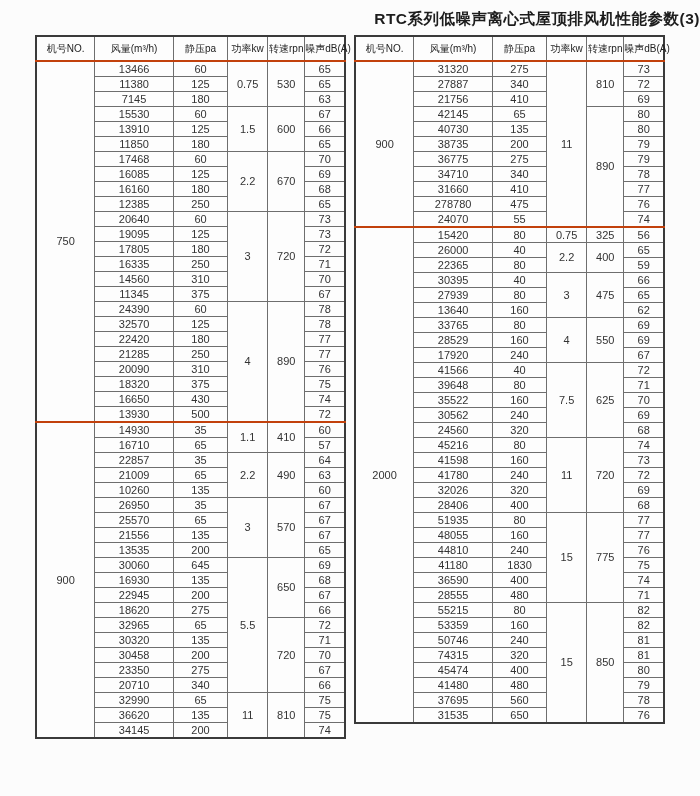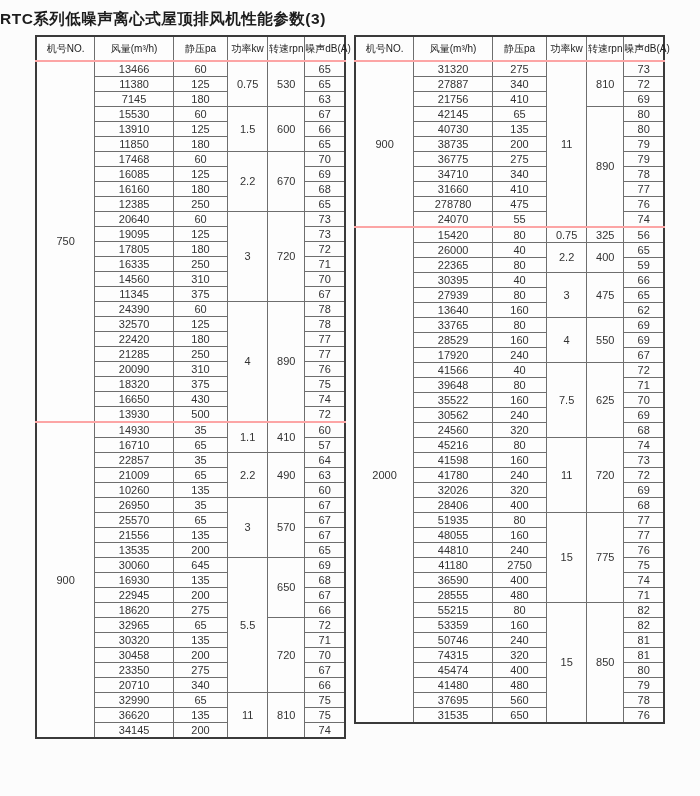--- a/index.html
+++ b/index.html
@@ -4,21 +4,21 @@
 <style>
   html,body{margin:0;padding:0;}
   body{
     width:700px;height:796px;
     background:#fcfcfc;
     font-family:"Liberation Sans","DejaVu Sans",sans-serif;
     color:#2e2e2e;
     overflow:hidden;
   }
   .title{
-    text-align:left;
+    text-align:right;
     font-size:15.5px;
     font-weight:bold;
     color:#1c1c1c;
     padding:9px 0 5px 0;
     letter-spacing:0.5px;
   }
   .tables{
     display:flex;
     gap:8px;
     padding:0 35px;
@@ -45,21 +45,21 @@
     height:23px;
     white-space:nowrap;
     border-bottom:1px solid #4a4a4a;
   }
   td{
     font-size:11px;
     color:#333;
     height:14px;
   }
   tr.section-start td{
-    border-top:2px solid #fca5a5;
+    border-top:2px solid #c2410c;
   }
 </style>
 </head>
 <body>
 
 <div class="title">RTC系列低噪声离心式屋顶排风机性能参数(3)</div>
 
 <div class="tables">
   <table>
       <colgroup>
@@ -530,21 +530,21 @@
           <td>160</td>
           <td>77</td>
         </tr>
         <tr>
           <td>44810</td>
           <td>240</td>
           <td>76</td>
         </tr>
         <tr>
           <td>41180</td>
-          <td>2750</td>
+          <td>1830</td>
           <td>75</td>
         </tr>
         <tr>
           <td>36590</td>
           <td>400</td>
           <td>74</td>
         </tr>
         <tr>
           <td>28555</td>
           <td>480</td>

